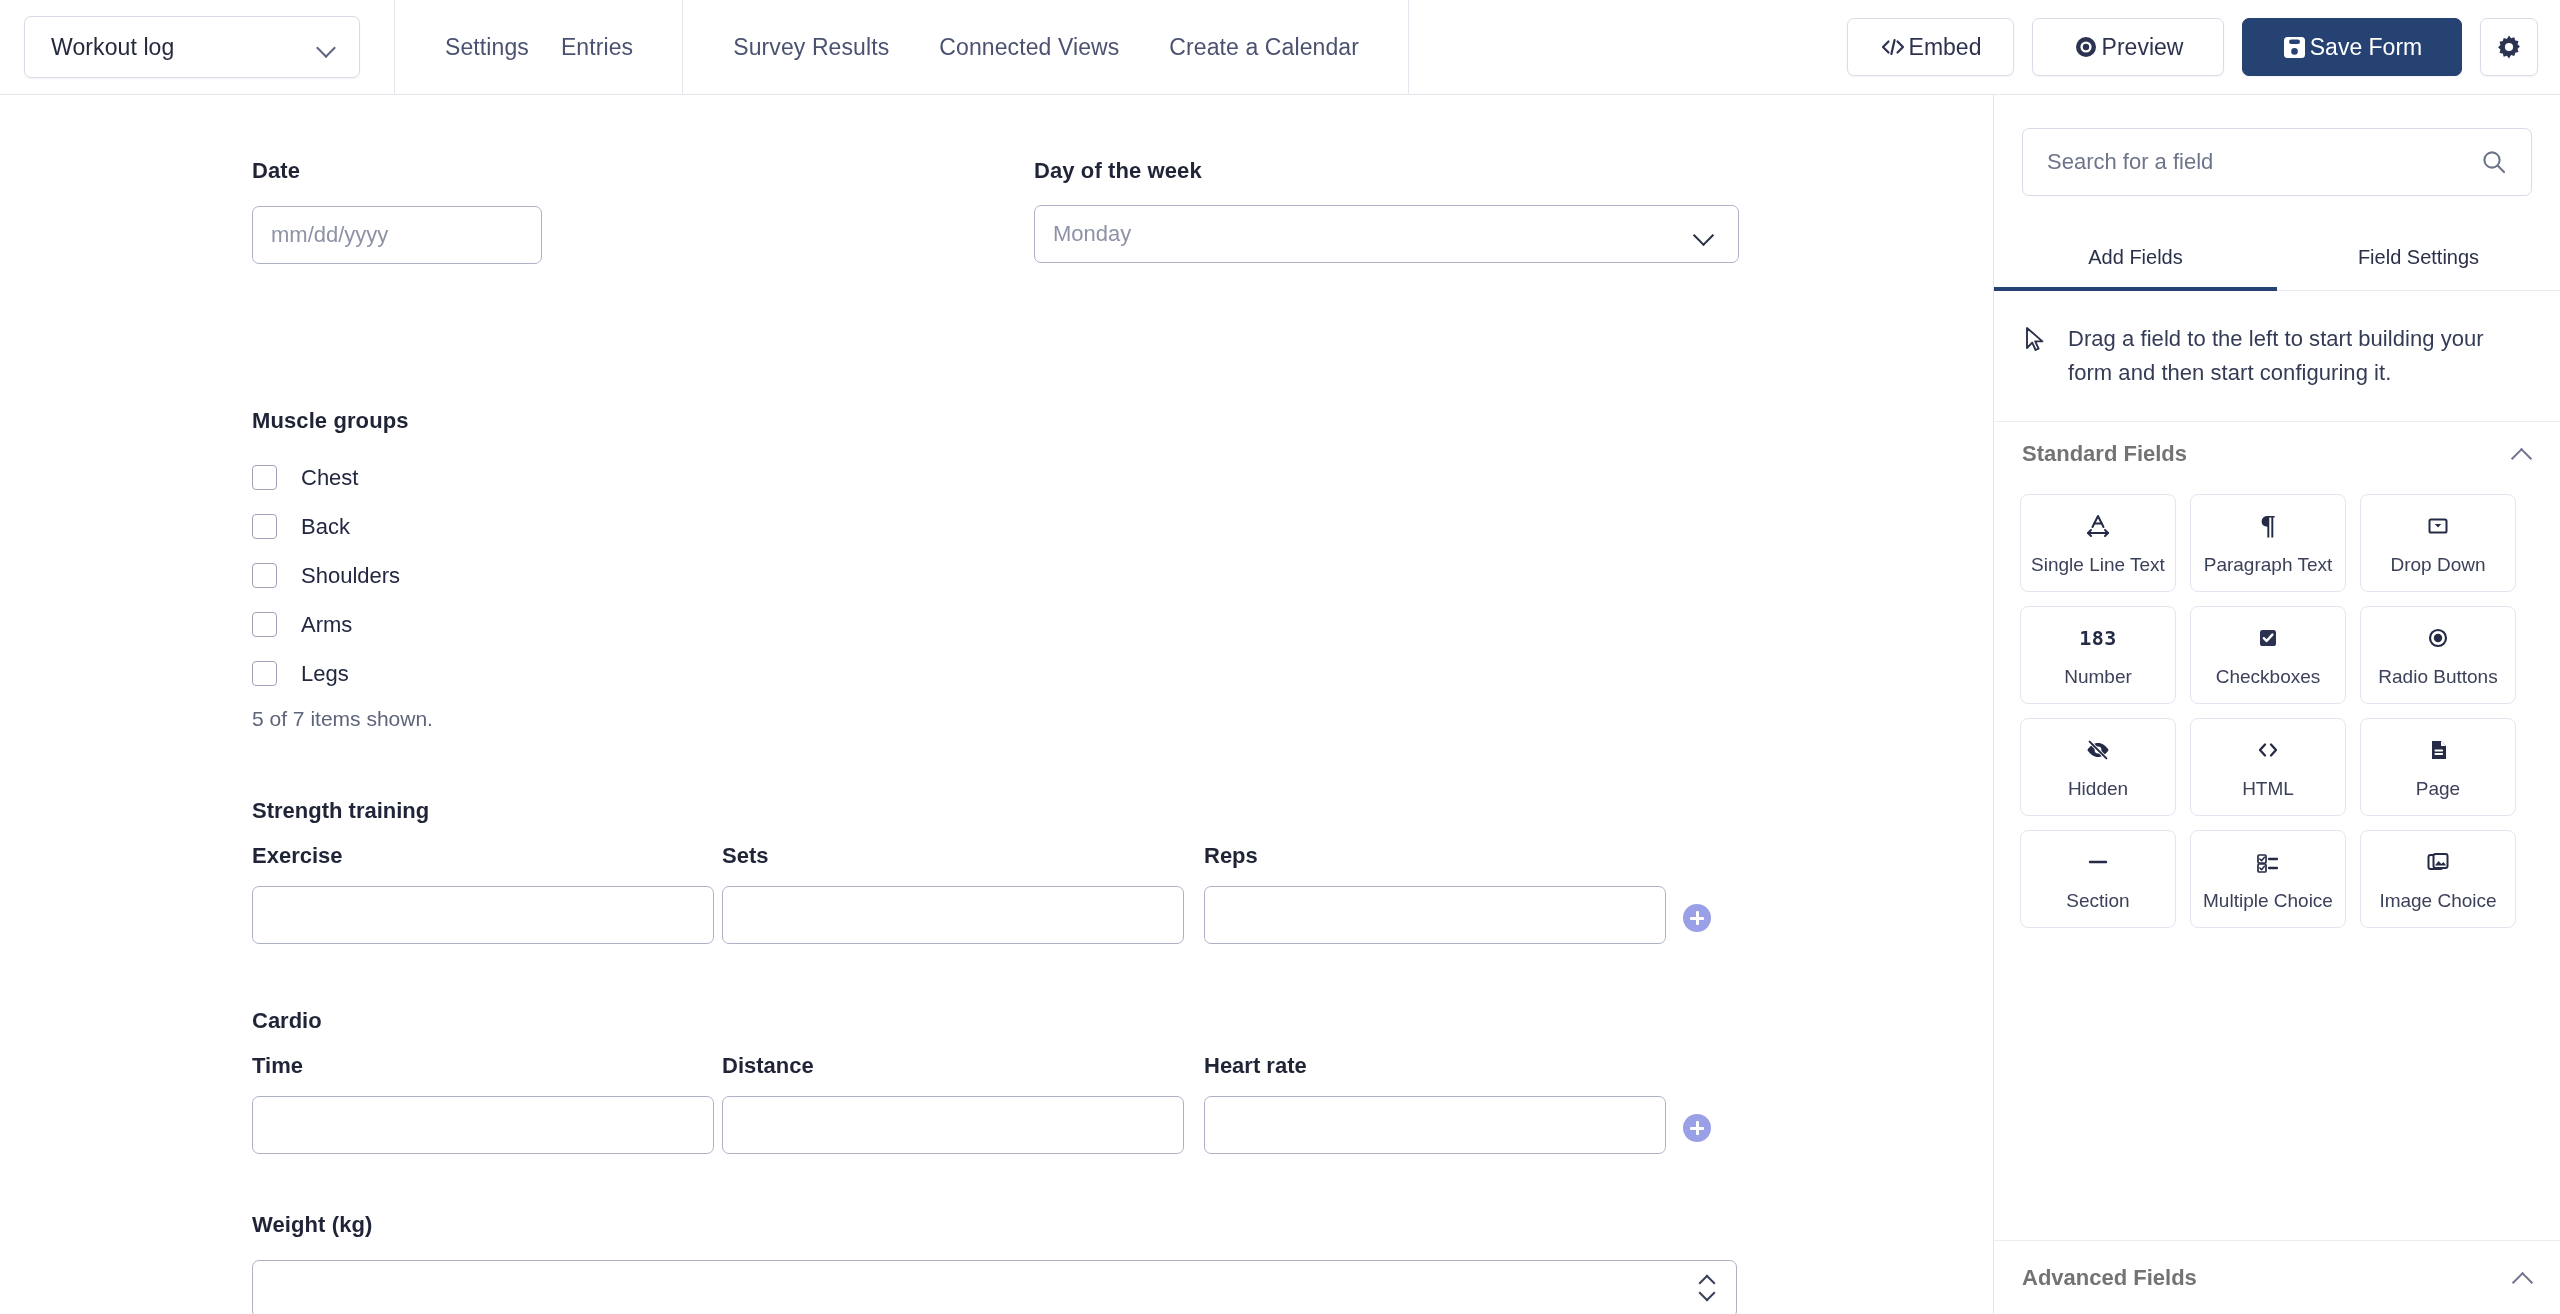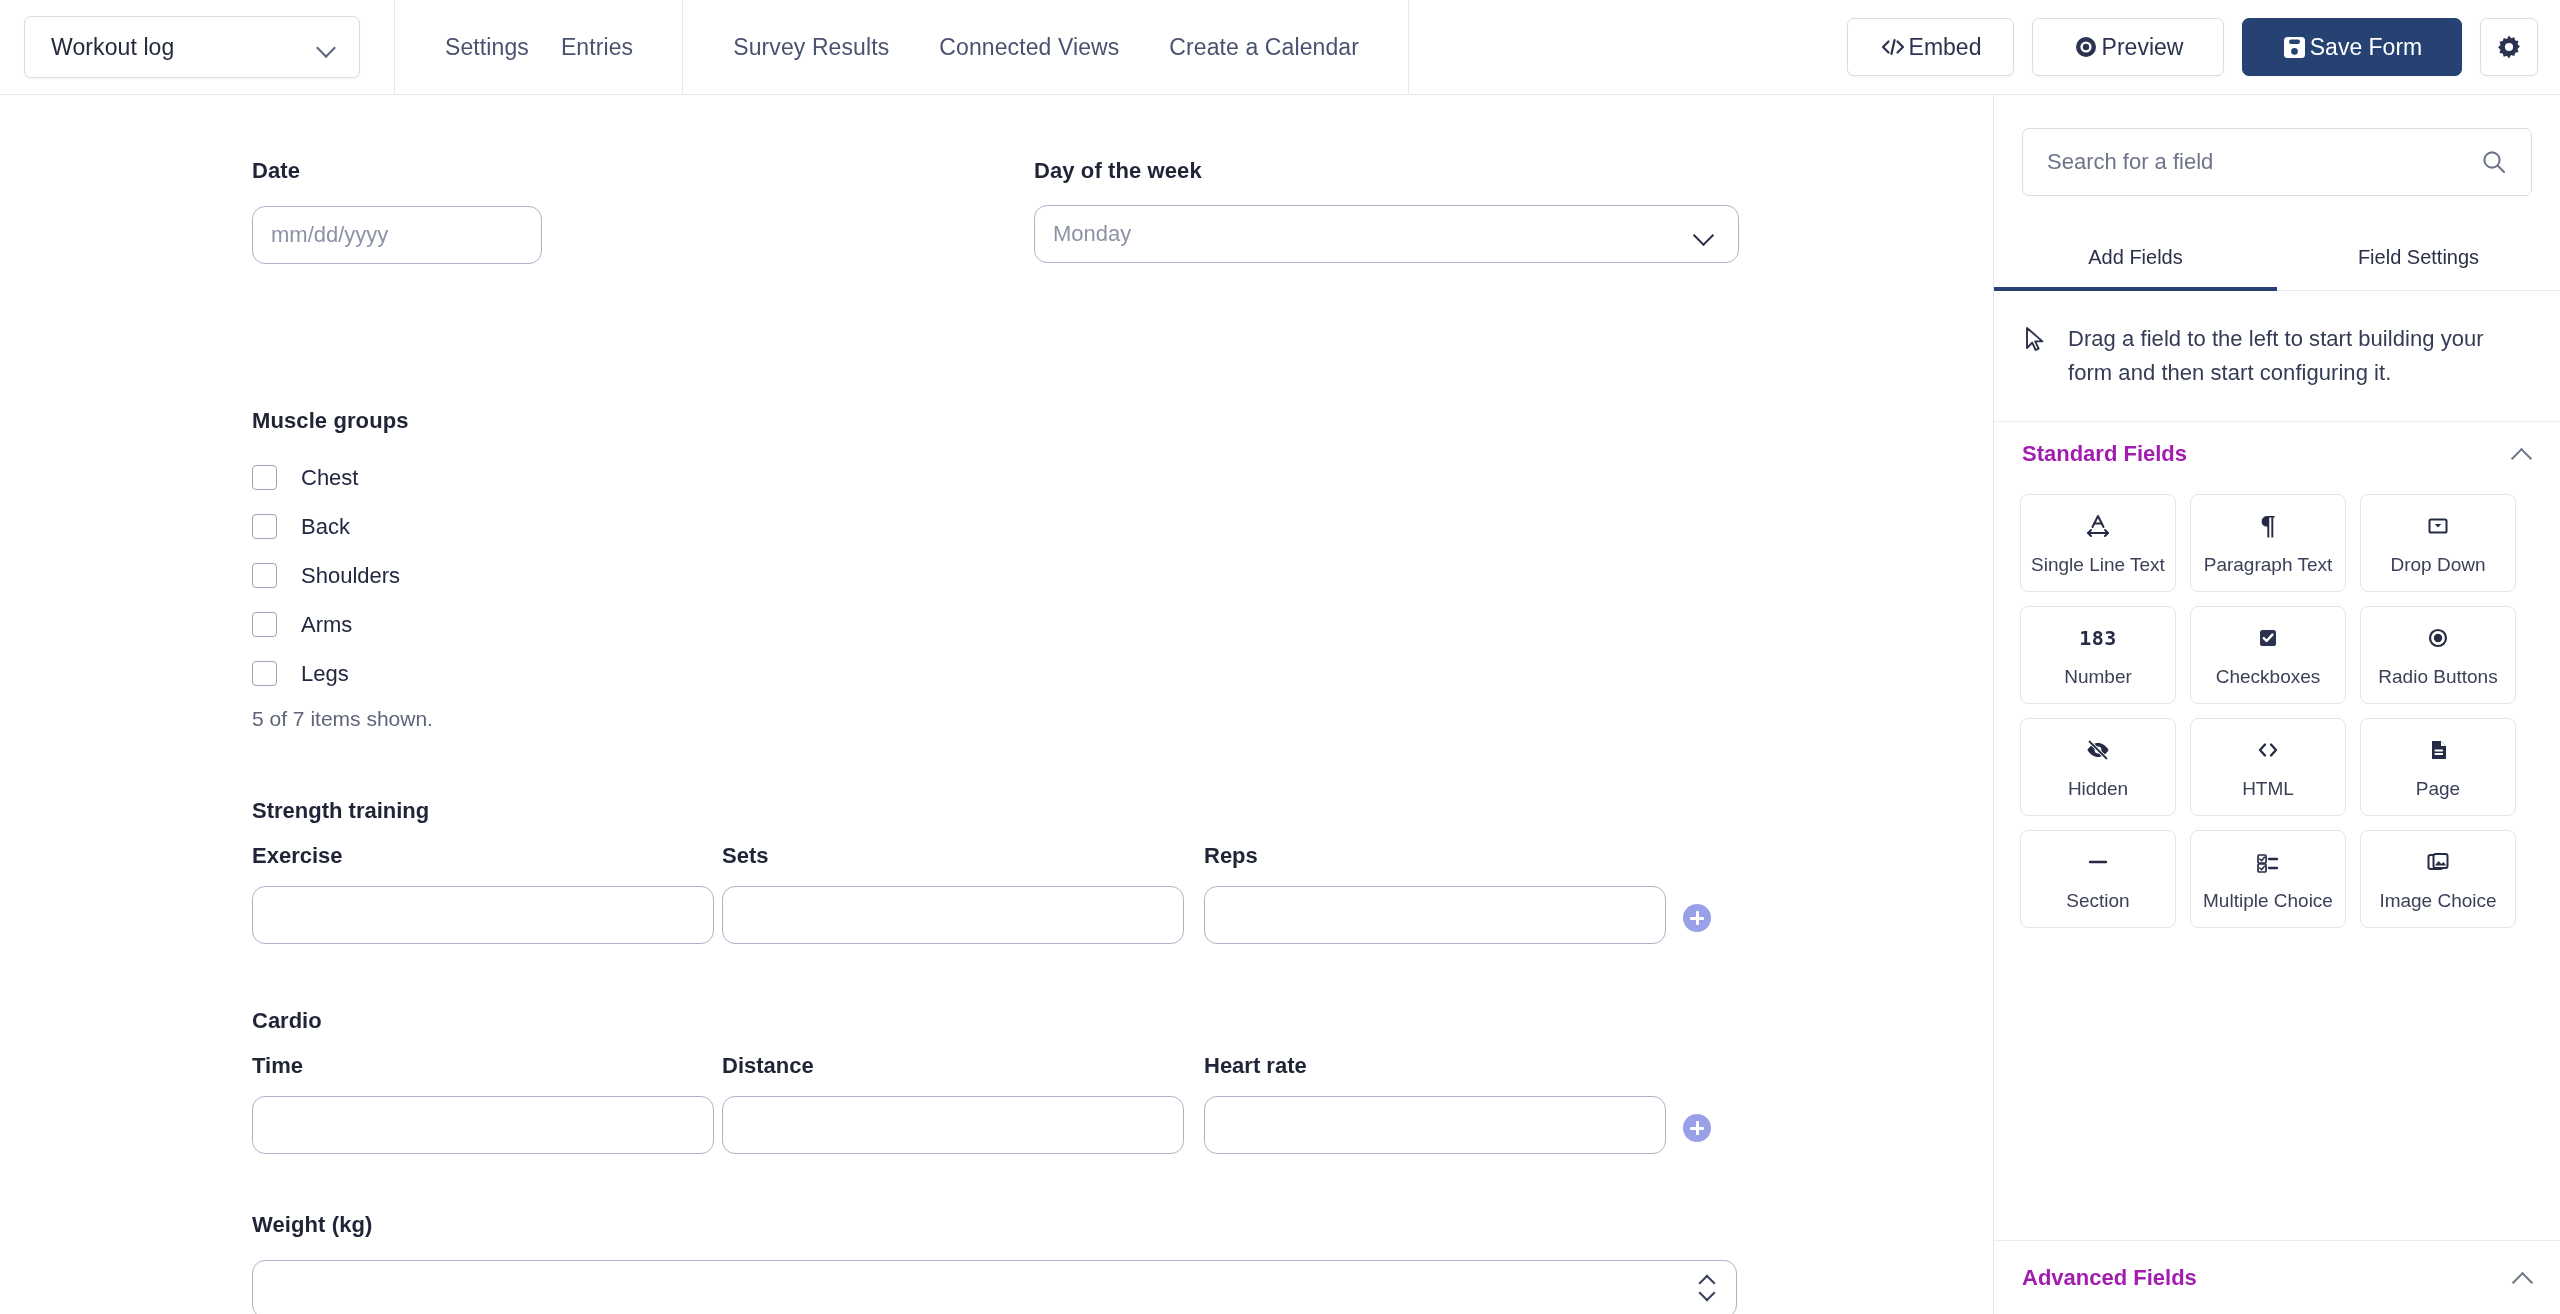--- a/index.html
+++ b/index.html
@@ -82,21 +82,21 @@
   .canvas {
     position: absolute; top: 95px; left: 0;
     width: 1993px; height: 1219px;
     background: #ffffff;
     overflow: hidden;
   }
   .fld-label {
     font-size: 22px; color: #1f2437; font-weight: bold; letter-spacing: .1px;
   }
   .inp {
-    height: 58px; border: 1px solid #aeb2c6; border-radius: 13px;
+    height: 58px; border: 1px solid #aeb2c6; border-radius: 7px;
     background: #fff; display: flex; align-items: center; padding: 0 18px;
     font-size: 22px; color: #222840;
   }
   .ph { color: #8d92a6; font-size: 22px; }
 
   .row-date { position: absolute; left: 252px; top: 63px; }
   .row-date .inp { width: 290px; margin-top: 22px; }
 
   .row-dow { position: absolute; left: 1034px; top: 63px; }
   .row-dow .inp {
@@ -205,21 +205,21 @@
     border-bottom: 1px solid #ecedf2;
   }
   .hint-txt {
     font-size: 22px; color: #343b55; line-height: 1.55; letter-spacing: .05px;
   }
 
   .group-head {
     height: 64px; display: flex; align-items: center;
     justify-content: space-between; padding: 0 28px;
   }
-  .group-title { font-size: 22px; color: #a21caf; font-weight: bold; }
+  .group-title { font-size: 22px; color: #737373; font-weight: bold; }
   .caret-up { width: 22px; height: 14px; position: relative; flex: none; }
   .caret-up::before {
     content: ""; position: absolute; left: 4px; top: 4px;
     width: 13px; height: 13px;
     border-left: 2.6px solid #6e7489; border-top: 2.6px solid #6e7489;
     transform: rotate(45deg);
   }
 
   .tiles {
     padding: 8px 26px 0 26px;

